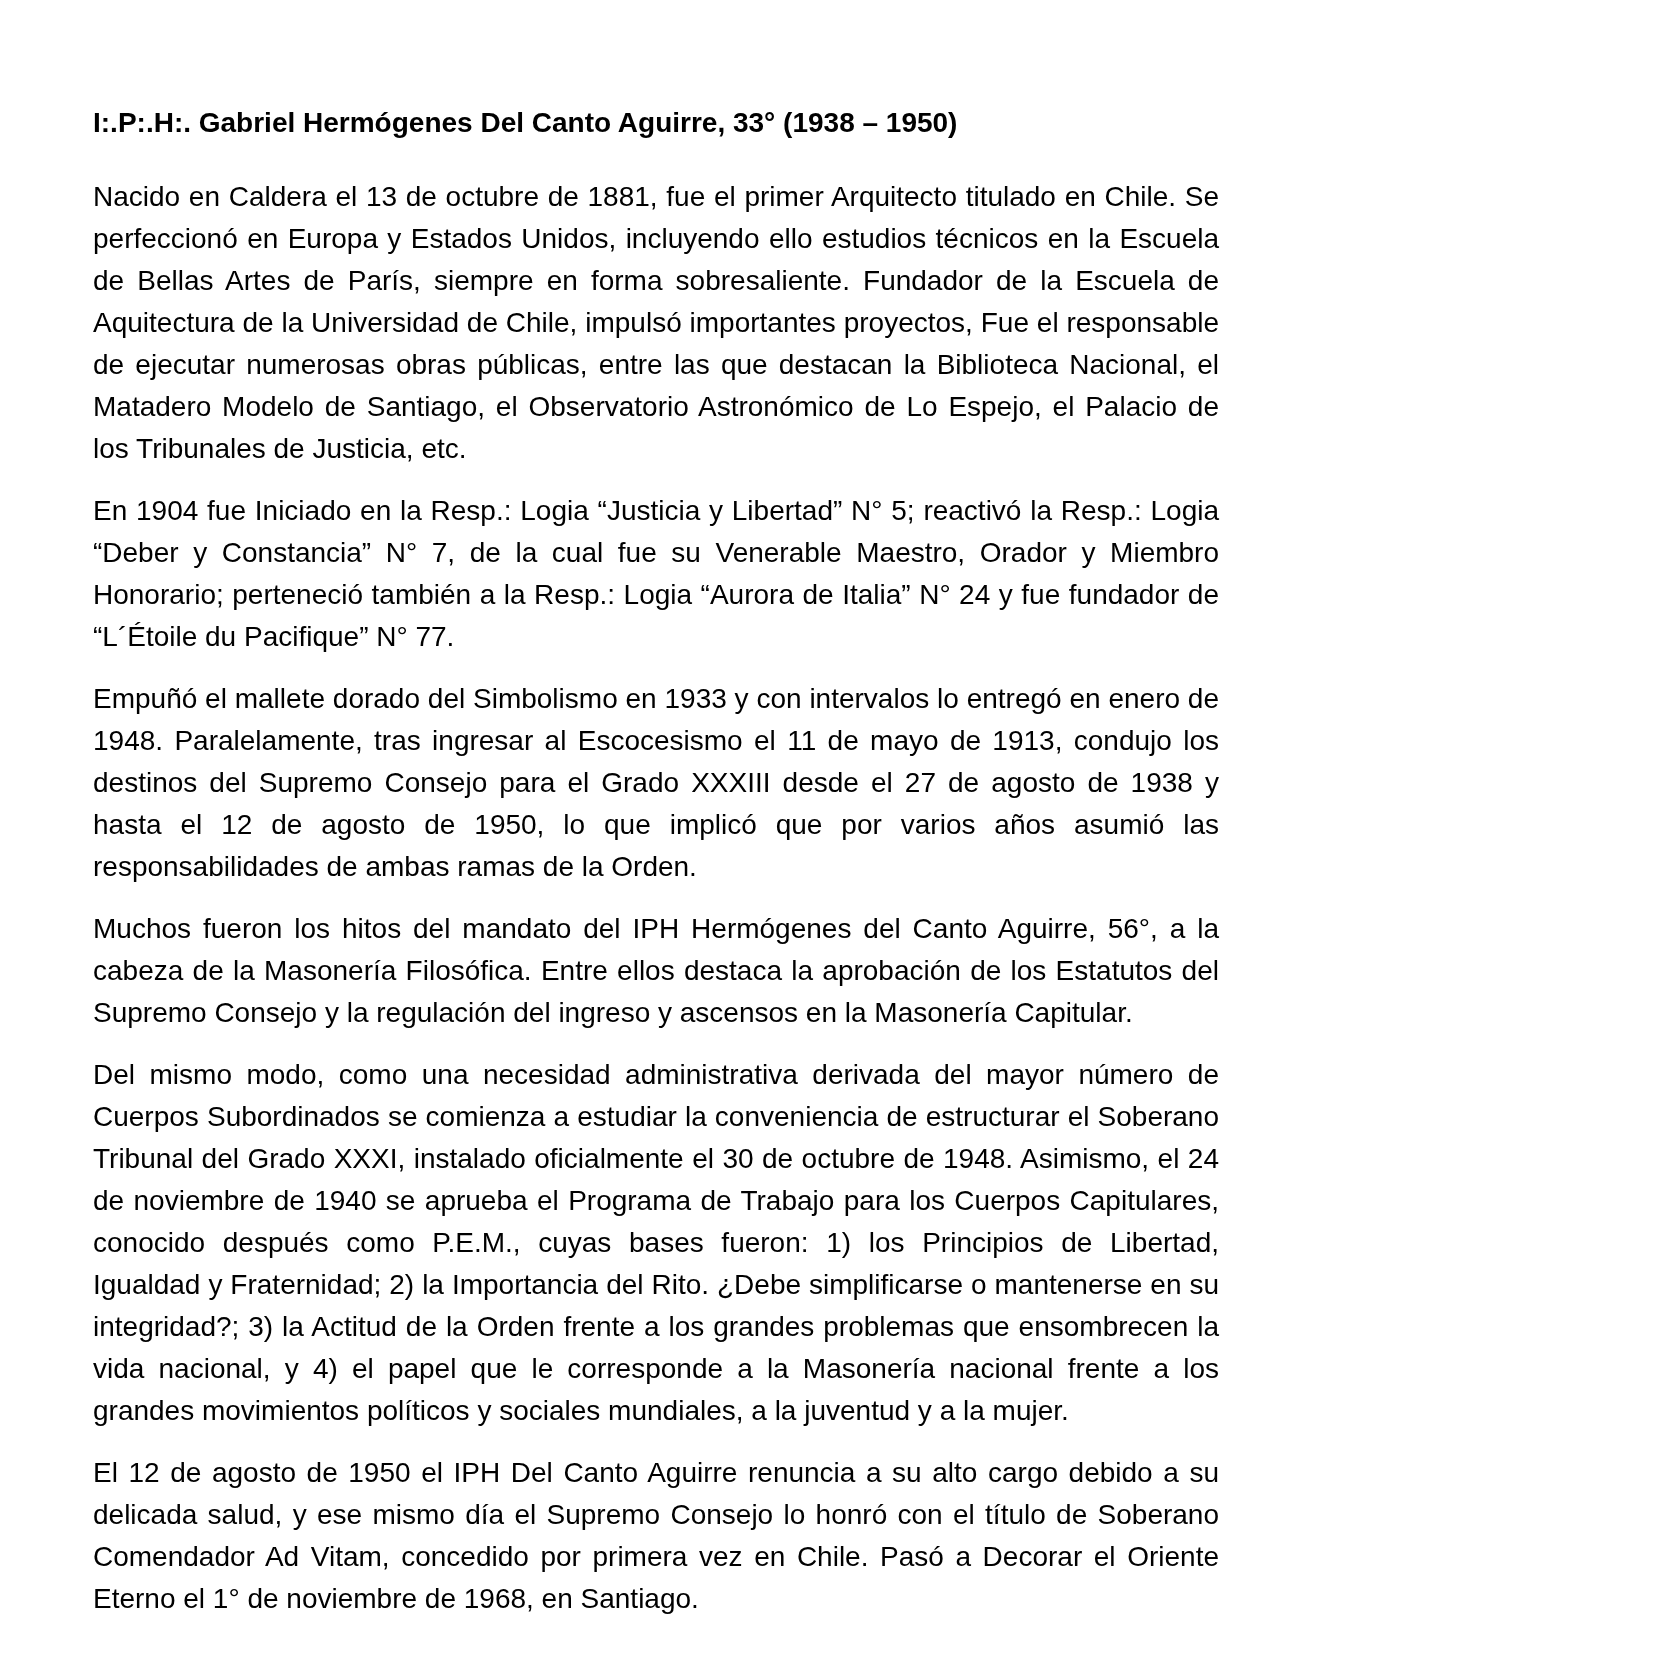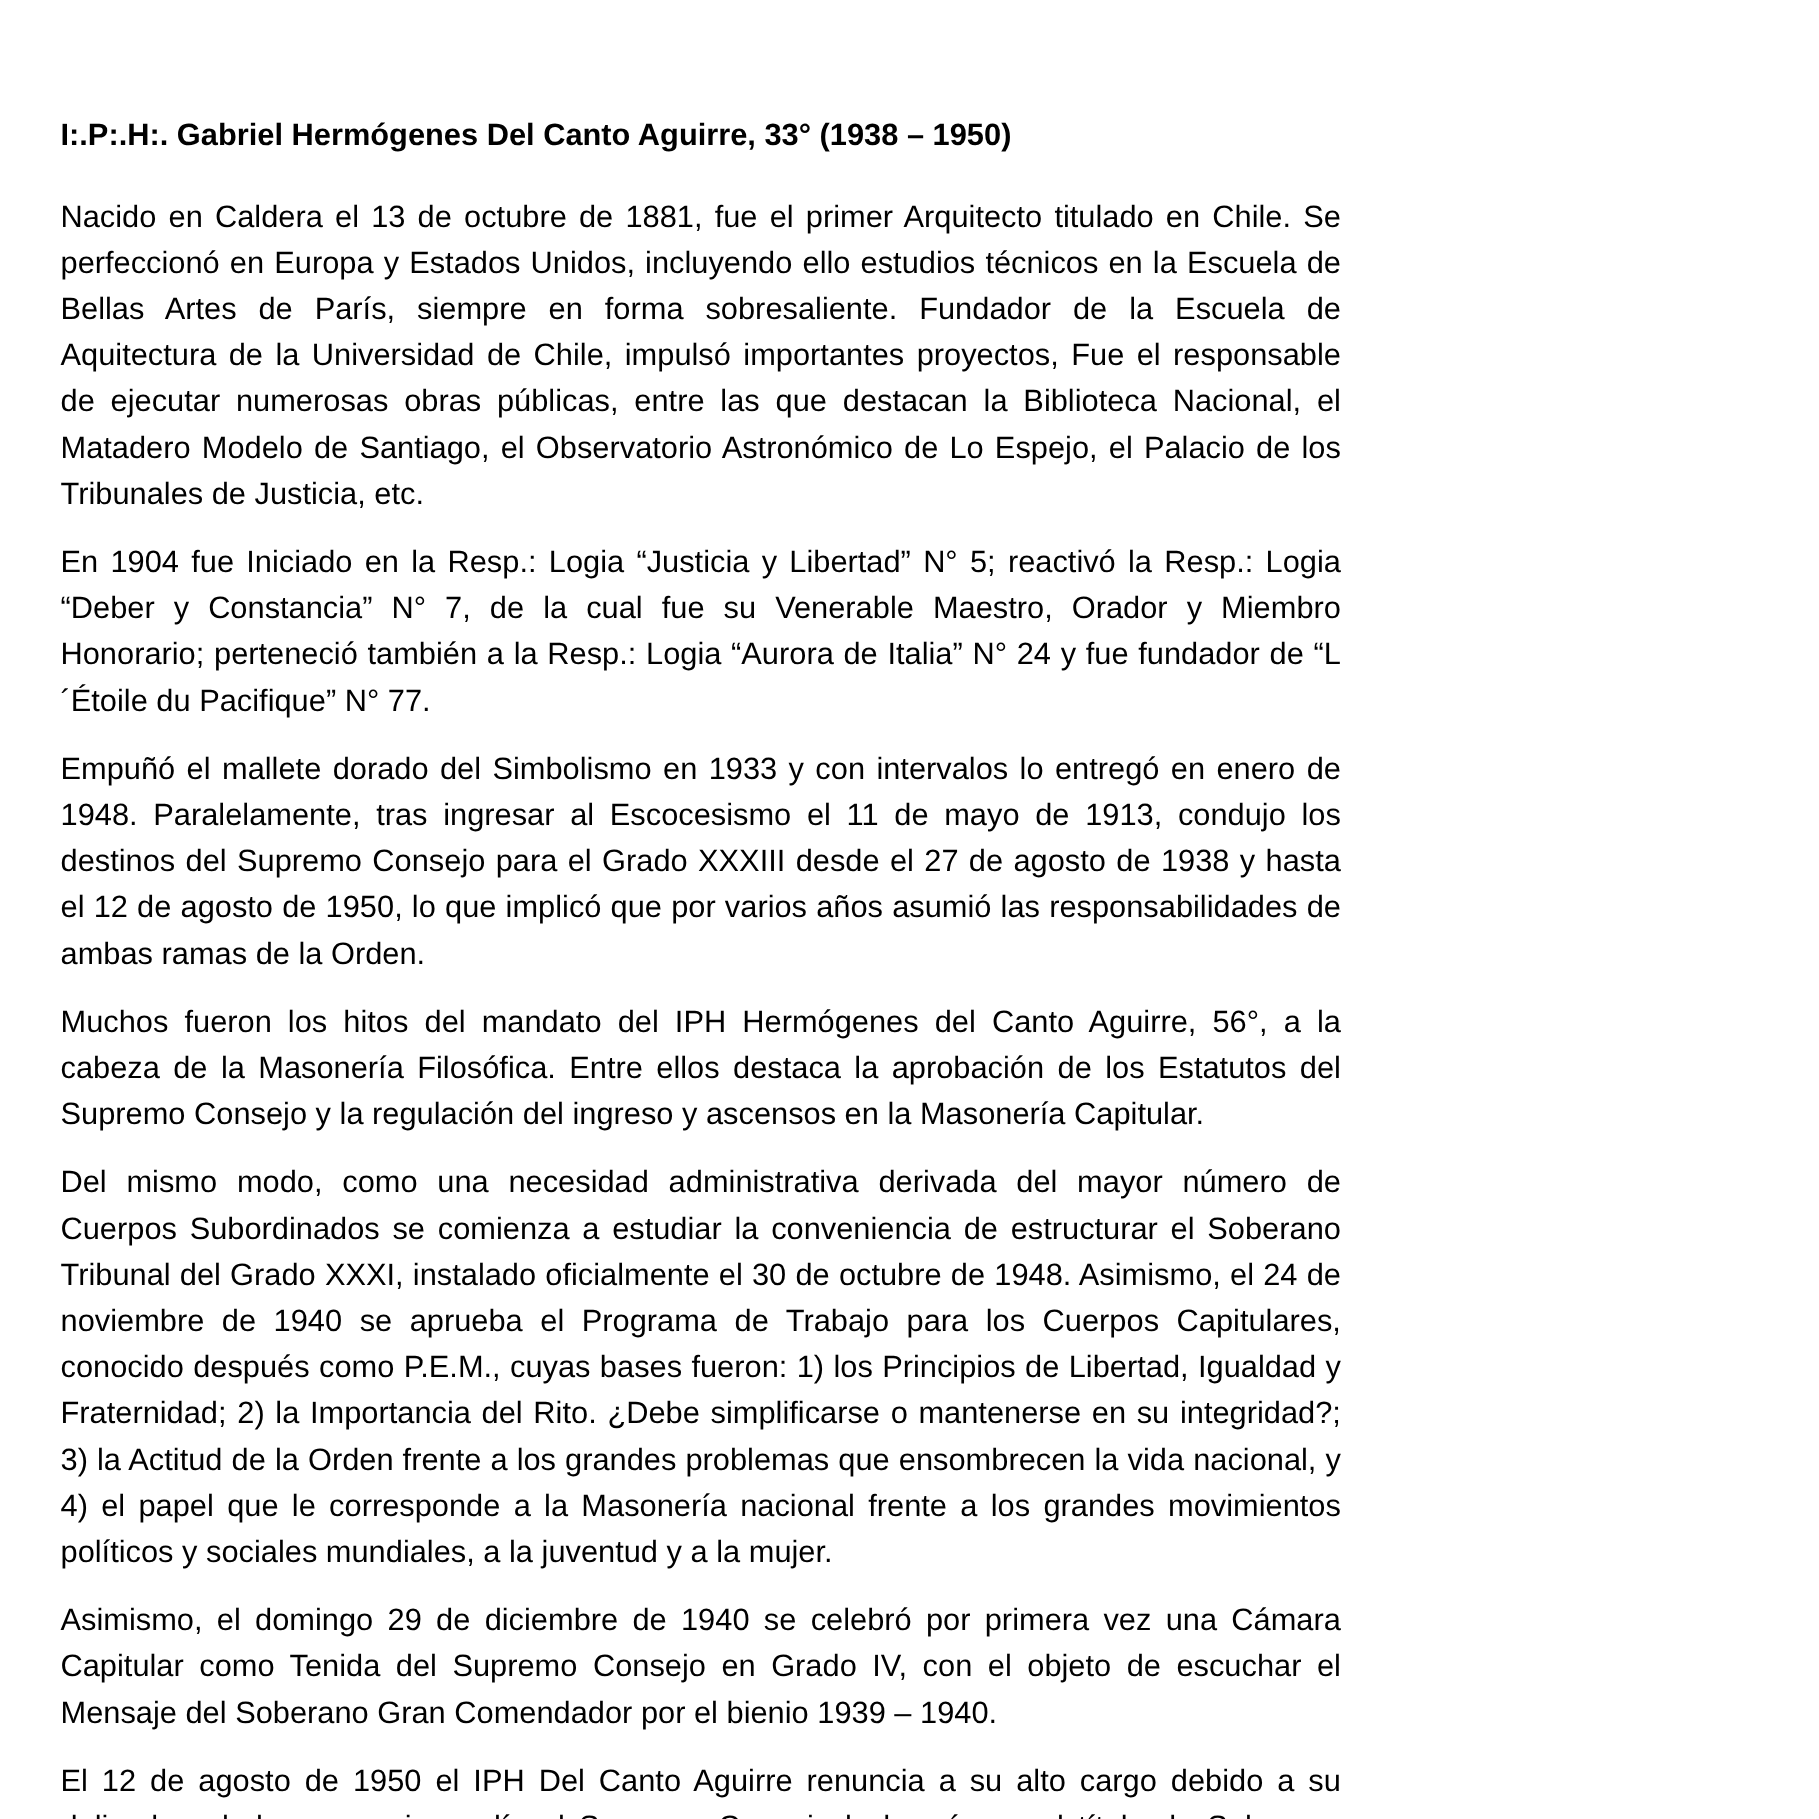--- a/index.html
+++ b/index.html
@@ -11,21 +11,21 @@
     width: 1654px;
     height: 1654px;
     overflow: hidden;
     font-family: "Liberation Sans", sans-serif;
     color: #000000;
   }
   .page {
     box-sizing: border-box;
     width: 1312px;
     height: 1654px;
-    padding: 104px 93px 80px 55px;
+    padding: 104px 93px 80px 93px;
     background: #ffffff;
   }
   .doc-title {
     font-size: 28px;
     font-weight: bold;
     line-height: 38px;
     margin: 0 0 34px 0;
     letter-spacing: 0;
   }
   .doc-par {
@@ -48,16 +48,15 @@
   <p class="doc-par">Nacido en Caldera el 13 de octubre de 1881, fue el primer Arquitecto titulado en Chile. Se perfeccionó en Europa y Estados Unidos, incluyendo ello estudios técnicos en la Escuela de Bellas Artes de París, siempre en forma sobresaliente. Fundador de la Escuela de Aquitectura de la Universidad de Chile, impulsó importantes proyectos, Fue el responsable de ejecutar numerosas obras públicas, entre las que destacan la Biblioteca Nacional, el Matadero Modelo de Santiago, el Observatorio Astronómico de Lo Espejo, el Palacio de los Tribunales de Justicia, etc.</p>
 
   <p class="doc-par">En 1904 fue Iniciado en la Resp.: Logia “Justicia y Libertad” N° 5; reactivó la Resp.: Logia “Deber y Constancia” N° 7, de la cual fue su Venerable Maestro, Orador y Miembro Honorario; perteneció también a la Resp.: Logia “Aurora de Italia” N° 24 y fue fundador de “L´Étoile du Pacifique” N° 77.</p>
 
   <p class="doc-par">Empuñó el mallete dorado del Simbolismo en 1933 y con intervalos lo entregó en enero de 1948. Paralelamente, tras ingresar al Escocesismo el 11 de mayo de 1913, condujo los destinos del Supremo Consejo para el Grado XXXIII desde el 27 de agosto de 1938 y hasta el 12 de agosto de 1950, lo que implicó que por varios años asumió las responsabilidades de ambas ramas de la Orden.</p>
 
   <p class="doc-par">Muchos fueron los hitos del mandato del IPH Hermógenes del Canto Aguirre, 56°, a la cabeza de la Masonería Filosófica. Entre ellos destaca la aprobación de los Estatutos del Supremo Consejo y la regulación del ingreso y ascensos en la Masonería Capitular.</p>
 
   <p class="doc-par">Del mismo modo, como una necesidad administrativa derivada del mayor número de Cuerpos Subordinados se comienza a estudiar la conveniencia de estructurar el Soberano Tribunal del Grado XXXI, instalado oficialmente el 30 de octubre de 1948. Asimismo, el 24 de noviembre de 1940 se aprueba el Programa de Trabajo para los Cuerpos Capitulares, conocido después como P.E.M., cuyas bases fueron: 1) los Principios de Libertad, Igualdad y Fraternidad; 2) la Importancia del Rito. ¿Debe simplificarse o mantenerse en su integridad?; 3) la Actitud de la Orden frente a los grandes problemas que ensombrecen la vida nacional, y 4) el papel que le corresponde a la Masonería nacional frente a los grandes movimientos políticos y sociales mundiales, a la juventud y a la mujer.</p>
 
-  <p class="doc-par">Asimismo, el domingo 29 de diciembre de 1940 se celebró por primera vez una Cámara Capitular como Tenida del Supremo Consejo en Grado IV, con el objeto de escuchar el Mensaje del Soberano Gran Comendador por el bienio 1939 – 1940.</p>
 
   <p class="doc-par">El 12 de agosto de 1950 el IPH Del Canto Aguirre renuncia a su alto cargo debido a su delicada salud, y ese mismo día el Supremo Consejo lo honró con el título de Soberano Comendador Ad Vitam, concedido por primera vez en Chile. Pasó a Decorar el Oriente Eterno el 1° de noviembre de 1968, en Santiago.</p>
 </div>
 
 </body></html>

